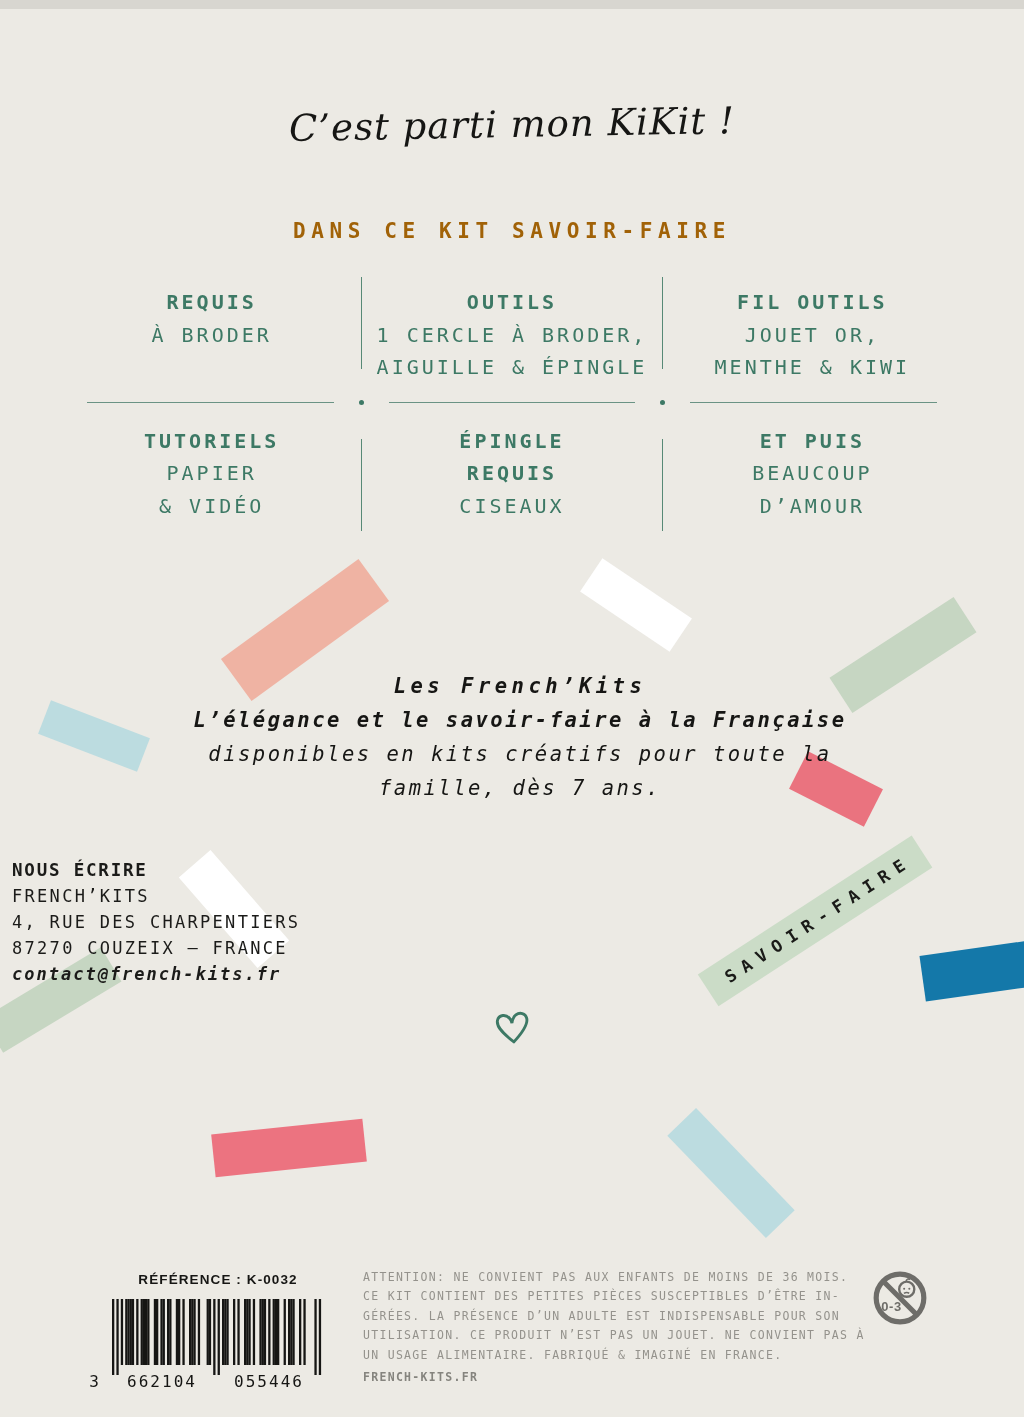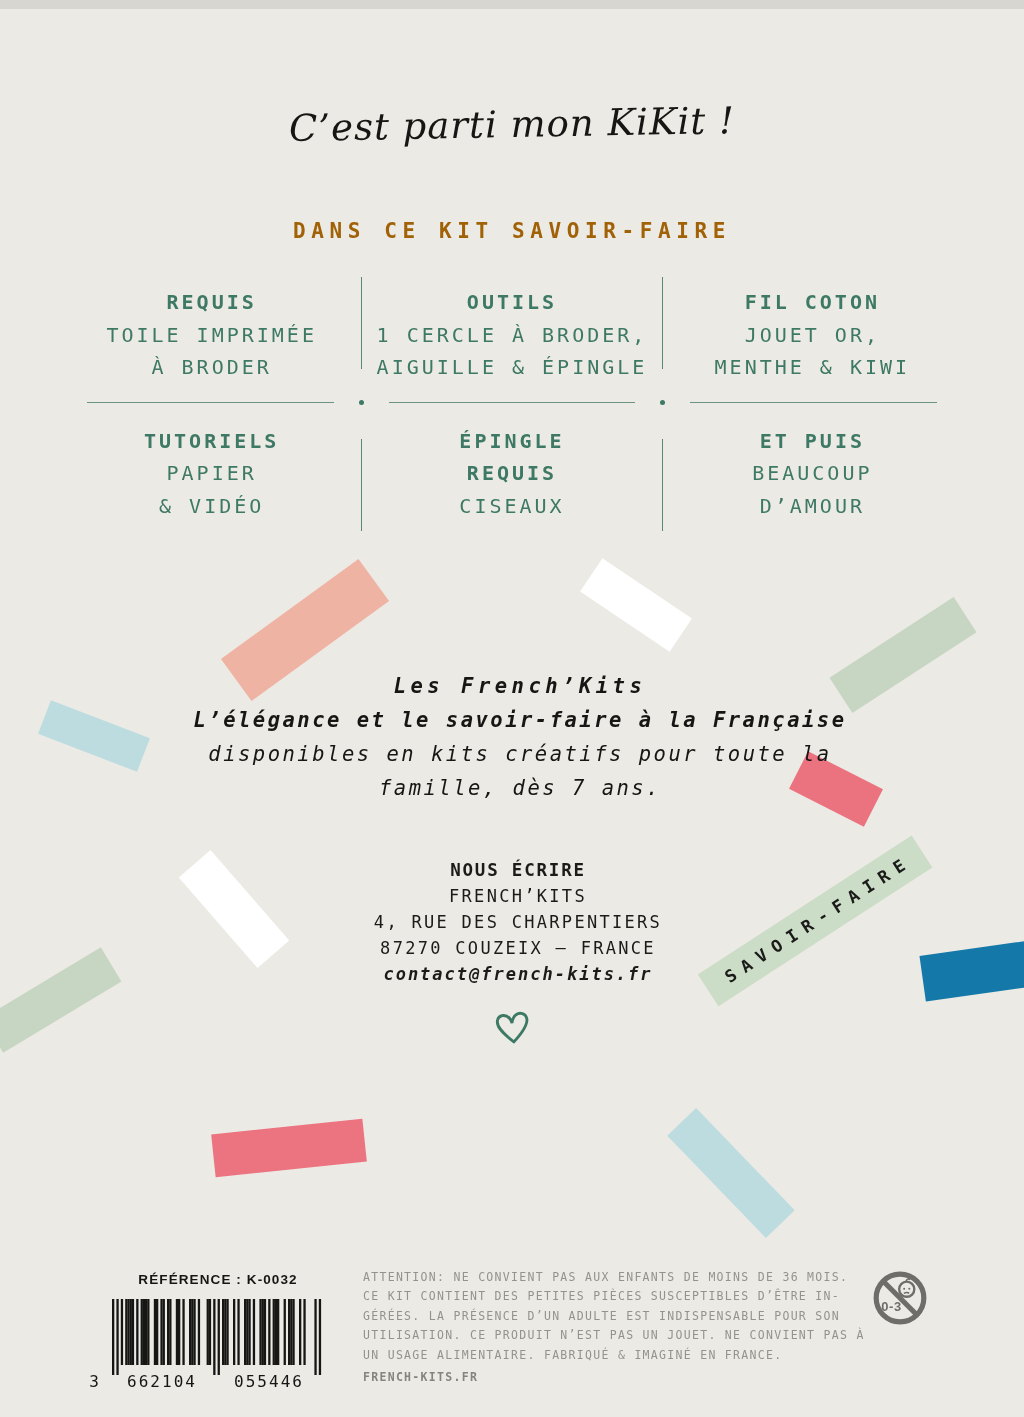--- a/index.html
+++ b/index.html
@@ -27,21 +27,21 @@
   .sep-line{flex:1;height:1px;background:#6A9384;margin:0 25px;}
   .sep-dot{width:5px;height:5px;border-radius:50%;background:#3D7965;flex:0 0 auto;}
   .confetti{position:absolute;}
   .tagline{
     position:absolute;top:660px;left:16px;right:0;text-align:center;
     font-style:italic;font-size:20.5px;line-height:34px;letter-spacing:2.5px;color:#161614;white-space:nowrap;
   }
   .tagline .bold{font-weight:bold;}
   .tagline .t1{letter-spacing:4.5px;}
   .contact{
-    position:absolute;top:848px;left:12px;right:0;text-align:center;
+    position:absolute;top:848px;left:12px;right:0;text-align:left;
     font-size:17px;line-height:26px;letter-spacing:2.3px;color:#1B1B19;white-space:nowrap;
   }
   .contact .heading{font-weight:bold;letter-spacing:1.8px;font-size:17.5px;}
   .contact .email{font-weight:bold;font-style:italic;letter-spacing:2px;}
   .heart{position:absolute;left:493px;top:1000px;}
   .sf-tag{
     position:absolute;left:815px;top:912px;
     transform:translate(-50%,-50%) rotate(-33deg);
     background:#CBDCC7;color:#1A1A18;font-weight:bold;font-size:17px;
     letter-spacing:8px;padding:9px 14px 9px 22px;white-space:nowrap;
@@ -80,32 +80,31 @@
     </div>
 
   <div class="script-title">C’est parti mon KiKit !</div>
 
   <div class="kit-heading">DANS CE KIT SAVOIR-FAIRE</div>
 
   <div class="kit-grid" id="kit-grid">
       <div class="kit-row">
         <div class="kit-cell">
           <div class="kit-title">REQUIS</div>
-          <div class="kit-line">TOILE IMPRIMÉE</div>
           <div class="kit-line">À BRODER</div>
         </div>
         <div class="vdiv"></div>
         <div class="kit-cell">
           <div class="kit-title">OUTILS</div>
           <div class="kit-line">1 CERCLE À BRODER,</div>
           <div class="kit-line">AIGUILLE &amp; ÉPINGLE</div>
         </div>
         <div class="vdiv"></div>
         <div class="kit-cell">
-          <div class="kit-title">FIL COTON</div>
+          <div class="kit-title">FIL OUTILS</div>
           <div class="kit-line">JOUET OR,</div>
           <div class="kit-line">MENTHE &amp; KIWI</div>
         </div>
       </div>
       <div class="kit-sep">
         <div class="sep-line"></div>
         <div class="sep-dot"></div>
         <div class="sep-line"></div>
         <div class="sep-dot"></div>
         <div class="sep-line"></div>

